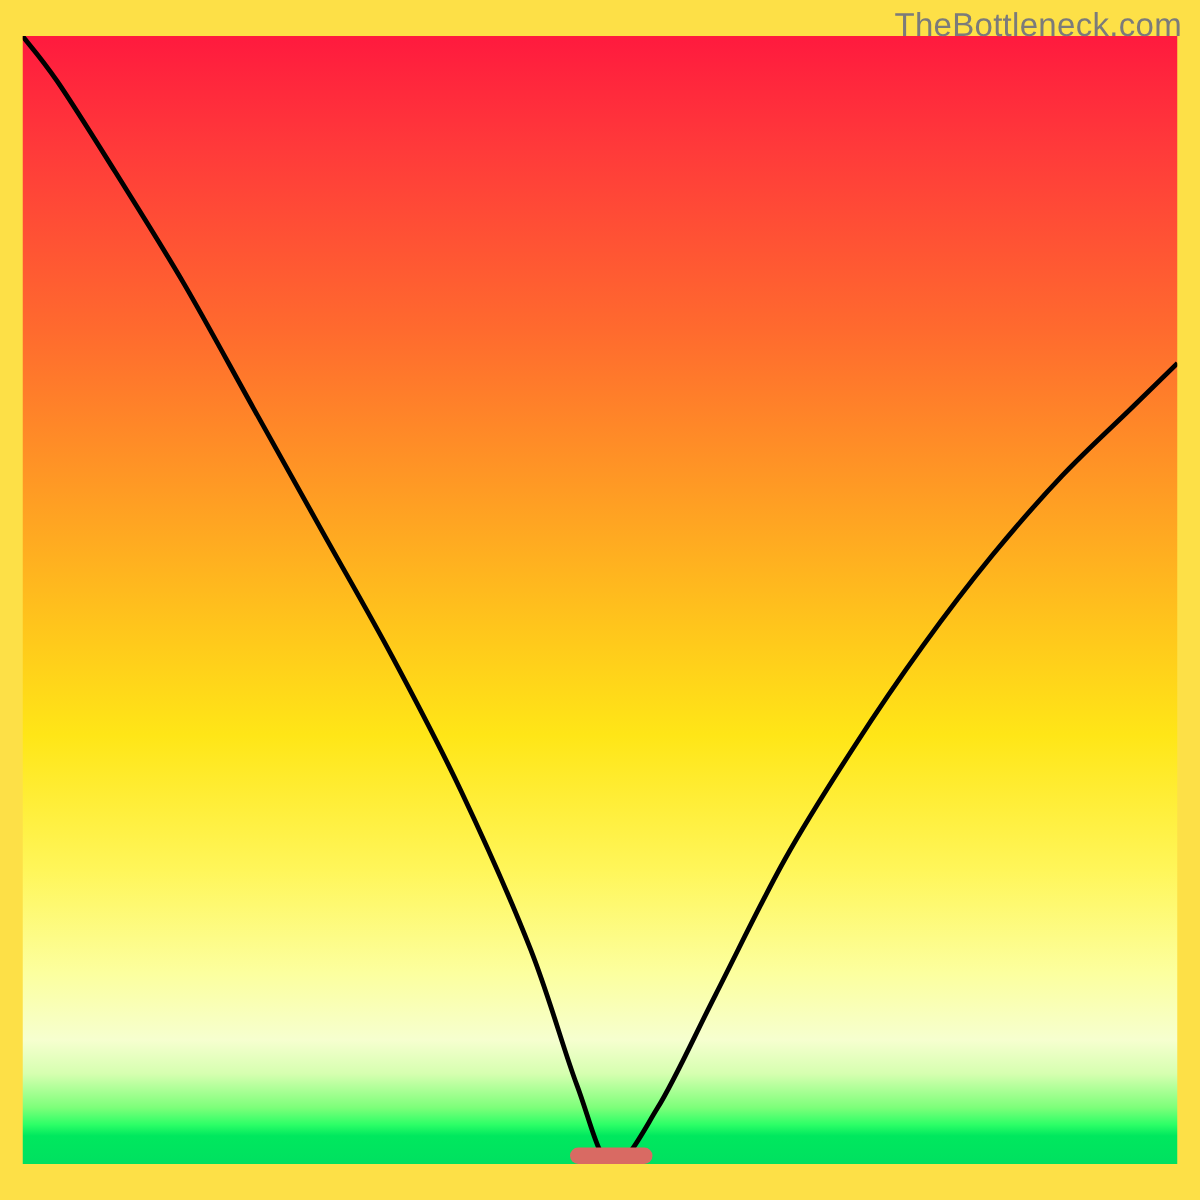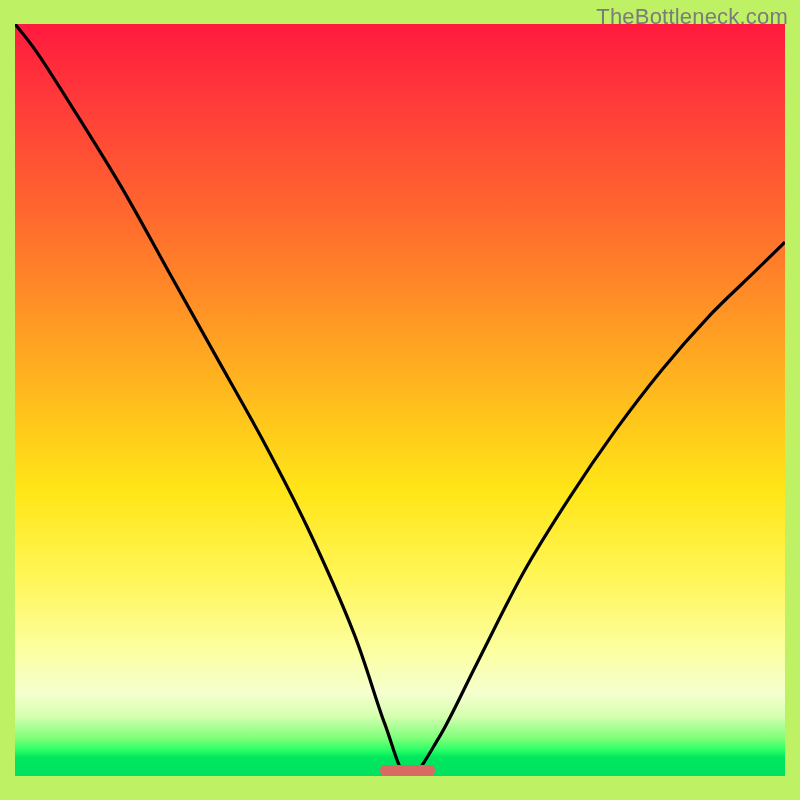--- a/index.html
+++ b/index.html
@@ -8,21 +8,21 @@
     width: 800px;
     height: 800px;
     background: #000;
     overflow: hidden;
     font-family: Arial, Helvetica, sans-serif;
   }
   .frame {
     position: relative;
     width: 800px;
     height: 800px;
-    background: #bef264;
+    background: #fde047;
   }
   .watermark {
     position: absolute;
     top: 4px;
     right: 12px;
     color: #7b7b7b;
     font-size: 22px;
     font-weight: 400;
     letter-spacing: 0.2px;
     z-index: 10;

